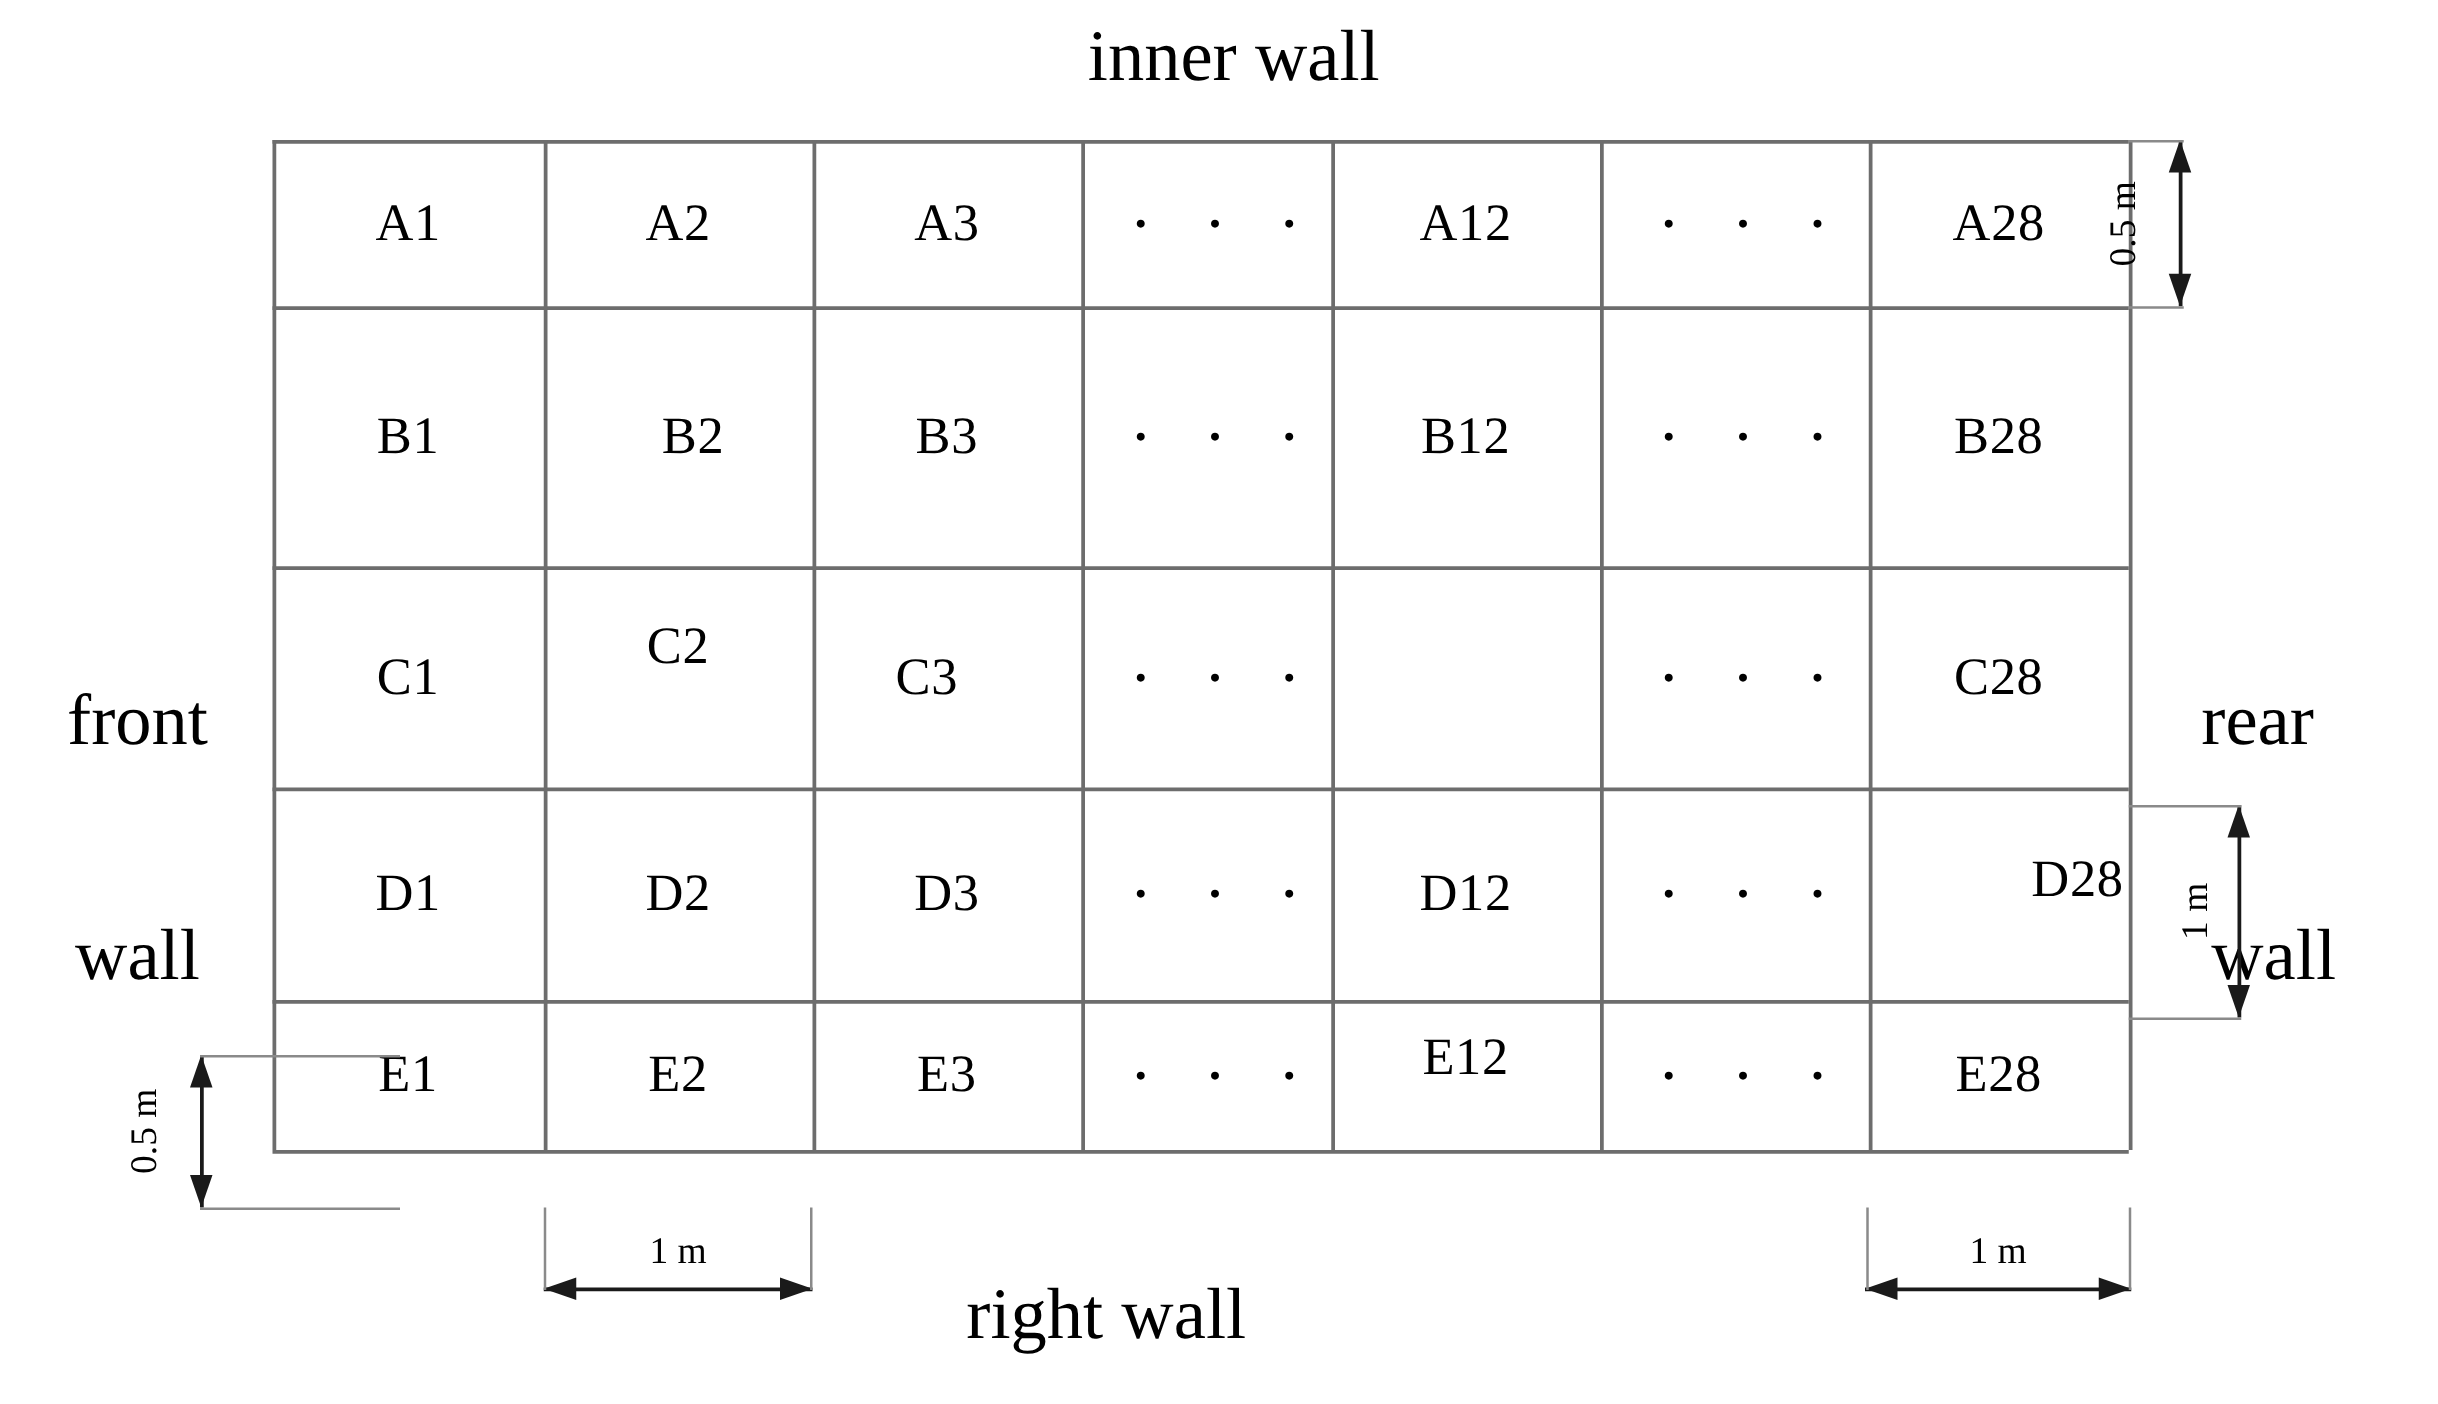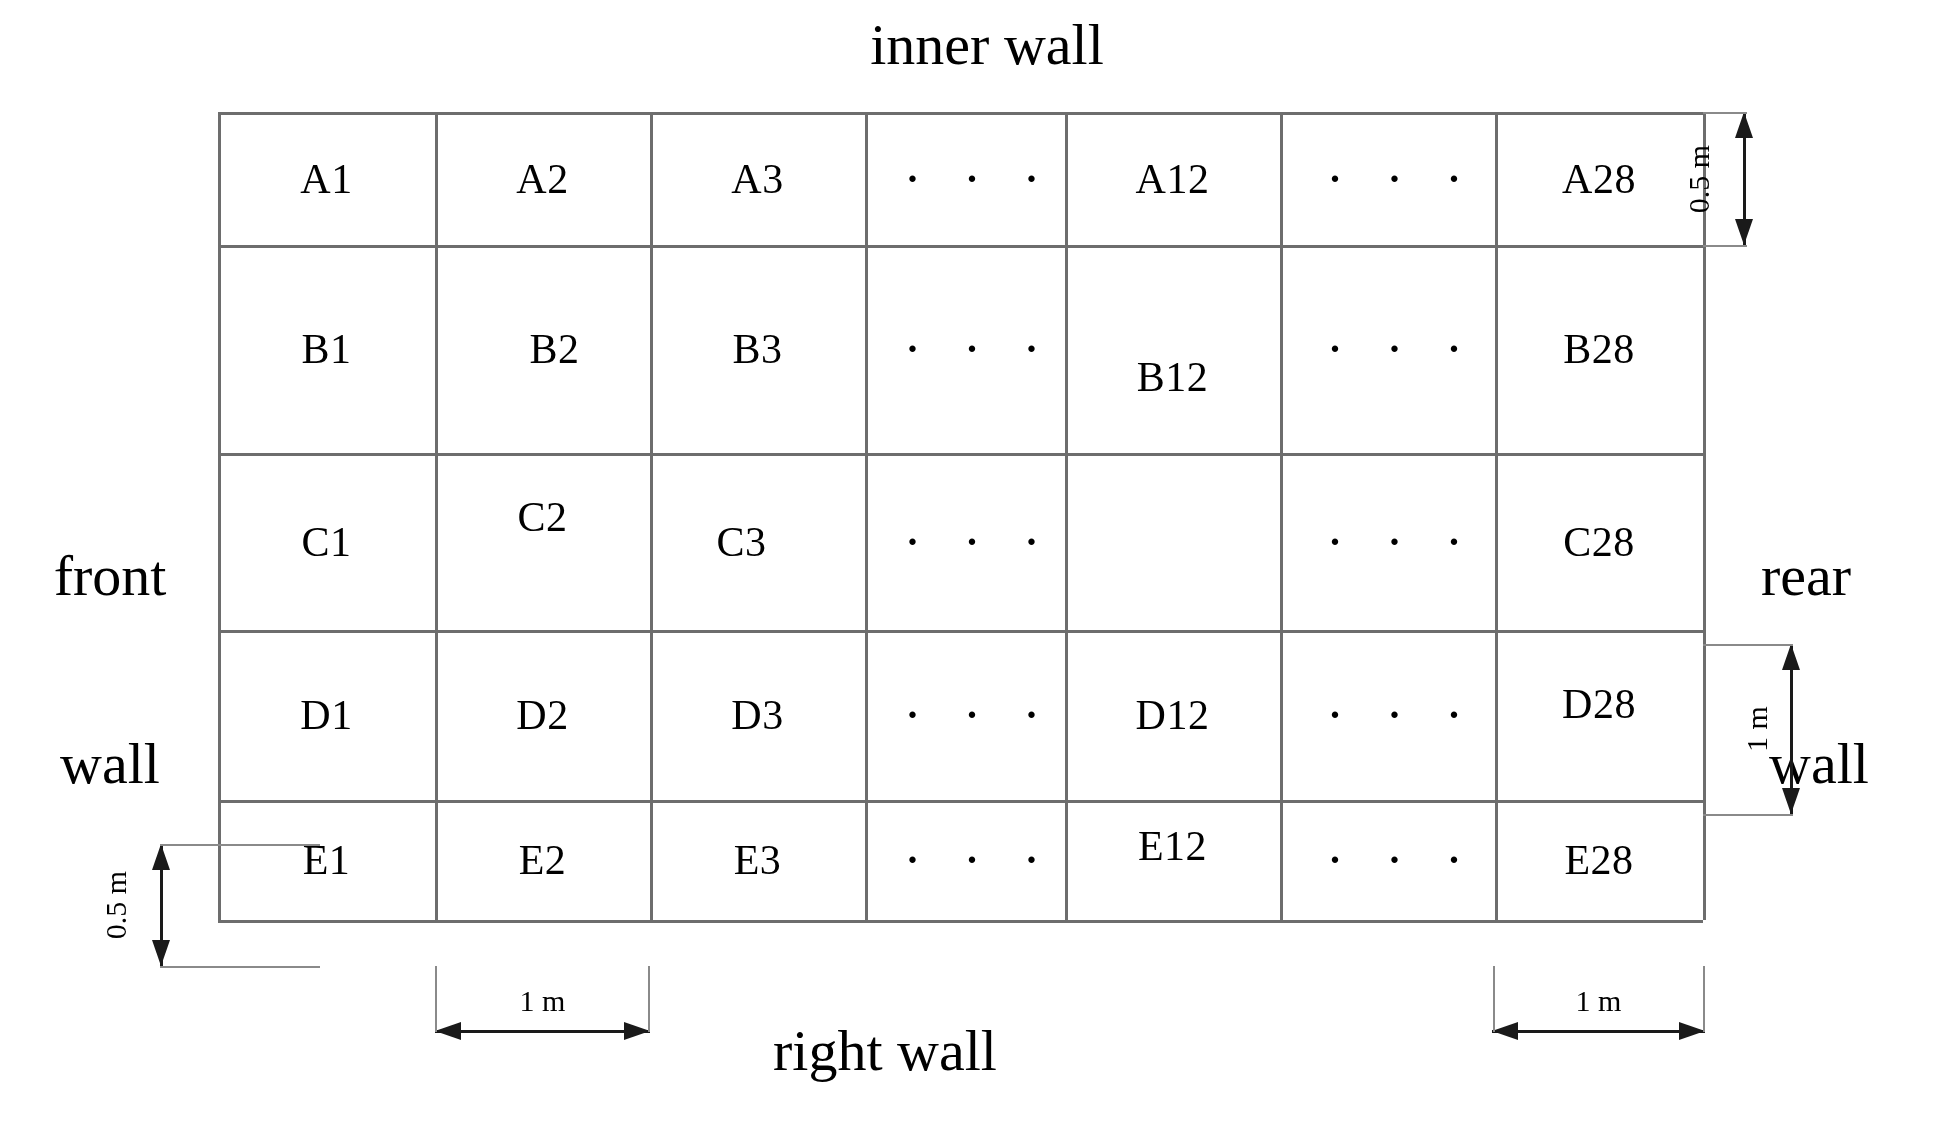--- a/index.html
+++ b/index.html
@@ -199,36 +199,36 @@
       <div class="cell" style="left: 217px; top: 0px; width: 215px; height: 133px;">A2</div>
       <div class="cell" style="left: 432px; top: 0px; width: 215px; height: 133px;">A3</div>
       <div class="cell dots" style="left: 647px; top: 0px; width: 200px; height: 133px;">· · ·</div>
       <div class="cell" style="left: 847px; top: 0px; width: 215px; height: 133px;">A12</div>
       <div class="cell dots" style="left: 1062px; top: 0px; width: 215px; height: 133px;">· · ·</div>
       <div class="cell" style="left: 1277px; top: 0px; width: 208px; height: 133px;">A28</div>
       <div class="cell" style="left: 0px; top: 133px; width: 217px; height: 208px;">B1</div>
       <div class="cell" style="left: 217px; top: 133px; width: 239px; height: 208px;">B2</div>
       <div class="cell" style="left: 432px; top: 133px; width: 215px; height: 208px;">B3</div>
       <div class="cell dots" style="left: 647px; top: 133px; width: 200px; height: 208px;">· · ·</div>
-      <div class="cell" style="left: 847px; top: 133px; width: 215px; height: 208px; margin-top: 28px;">B12</div>
+      <div class="cell" style="left: 847px; top: 133px; width: 215px; height: 208px;">B12</div>
       <div class="cell dots" style="left: 1062px; top: 133px; width: 215px; height: 208px;">· · ·</div>
       <div class="cell" style="left: 1277px; top: 133px; width: 208px; height: 208px;">B28</div>
       <div class="cell" style="left: 0px; top: 341px; width: 217px; height: 177px;">C1</div>
       <div class="cell" style="left: 217px; top: 341px; width: 215px; height: 127px;">C2</div>
       <div class="cell" style="left: 432px; top: 341px; width: 183px; height: 177px;">C3</div>
       <div class="cell dots" style="left: 647px; top: 341px; width: 200px; height: 177px;">· · ·</div>
       <div class="cell dots" style="left: 1062px; top: 341px; width: 215px; height: 177px;">· · ·</div>
       <div class="cell" style="left: 1277px; top: 341px; width: 208px; height: 177px;">C28</div>
       <div class="cell" style="left: 0px; top: 518px; width: 217px; height: 170px; text-align: right;">D1</div>
       <div class="cell" style="left: 217px; top: 518px; width: 215px; height: 170px;">D2</div>
       <div class="cell" style="left: 432px; top: 518px; width: 215px; height: 170px;">D3</div>
       <div class="cell dots" style="left: 647px; top: 518px; width: 200px; height: 170px;">· · ·</div>
       <div class="cell" style="left: 847px; top: 518px; width: 215px; height: 170px;">D12</div>
       <div class="cell dots" style="left: 1062px; top: 518px; width: 215px; height: 170px;">· · ·</div>
-      <div class="cell" style="left: 1277px; top: 518px; width: 208px; height: 148px; text-align: center;">D28</div>
+      <div class="cell" style="left: 1340px; top: 518px; width: 208px; height: 148px; text-align: center;">D28</div>
       <div class="cell" style="left: 0px; top: 688px; width: 217px; height: 120px;">E1</div>
       <div class="cell" style="left: 217px; top: 688px; width: 215px; height: 120px;">E2</div>
       <div class="cell" style="left: 432px; top: 688px; width: 215px; height: 120px;">E3</div>
       <div class="cell dots" style="left: 647px; top: 688px; width: 200px; height: 120px;">· · ·</div>
       <div class="cell" style="left: 847px; top: 688px; width: 215px; height: 92px;">E12</div>
       <div class="cell dots" style="left: 1062px; top: 688px; width: 215px; height: 120px;">· · ·</div>
       <div class="cell" style="left: 1277px; top: 688px; width: 208px; height: 120px;">E28</div>
     </div>
 
   <div class="dim dim-v" id="dim-a-row" style="left:1743px; top:112px; height:133px;">

